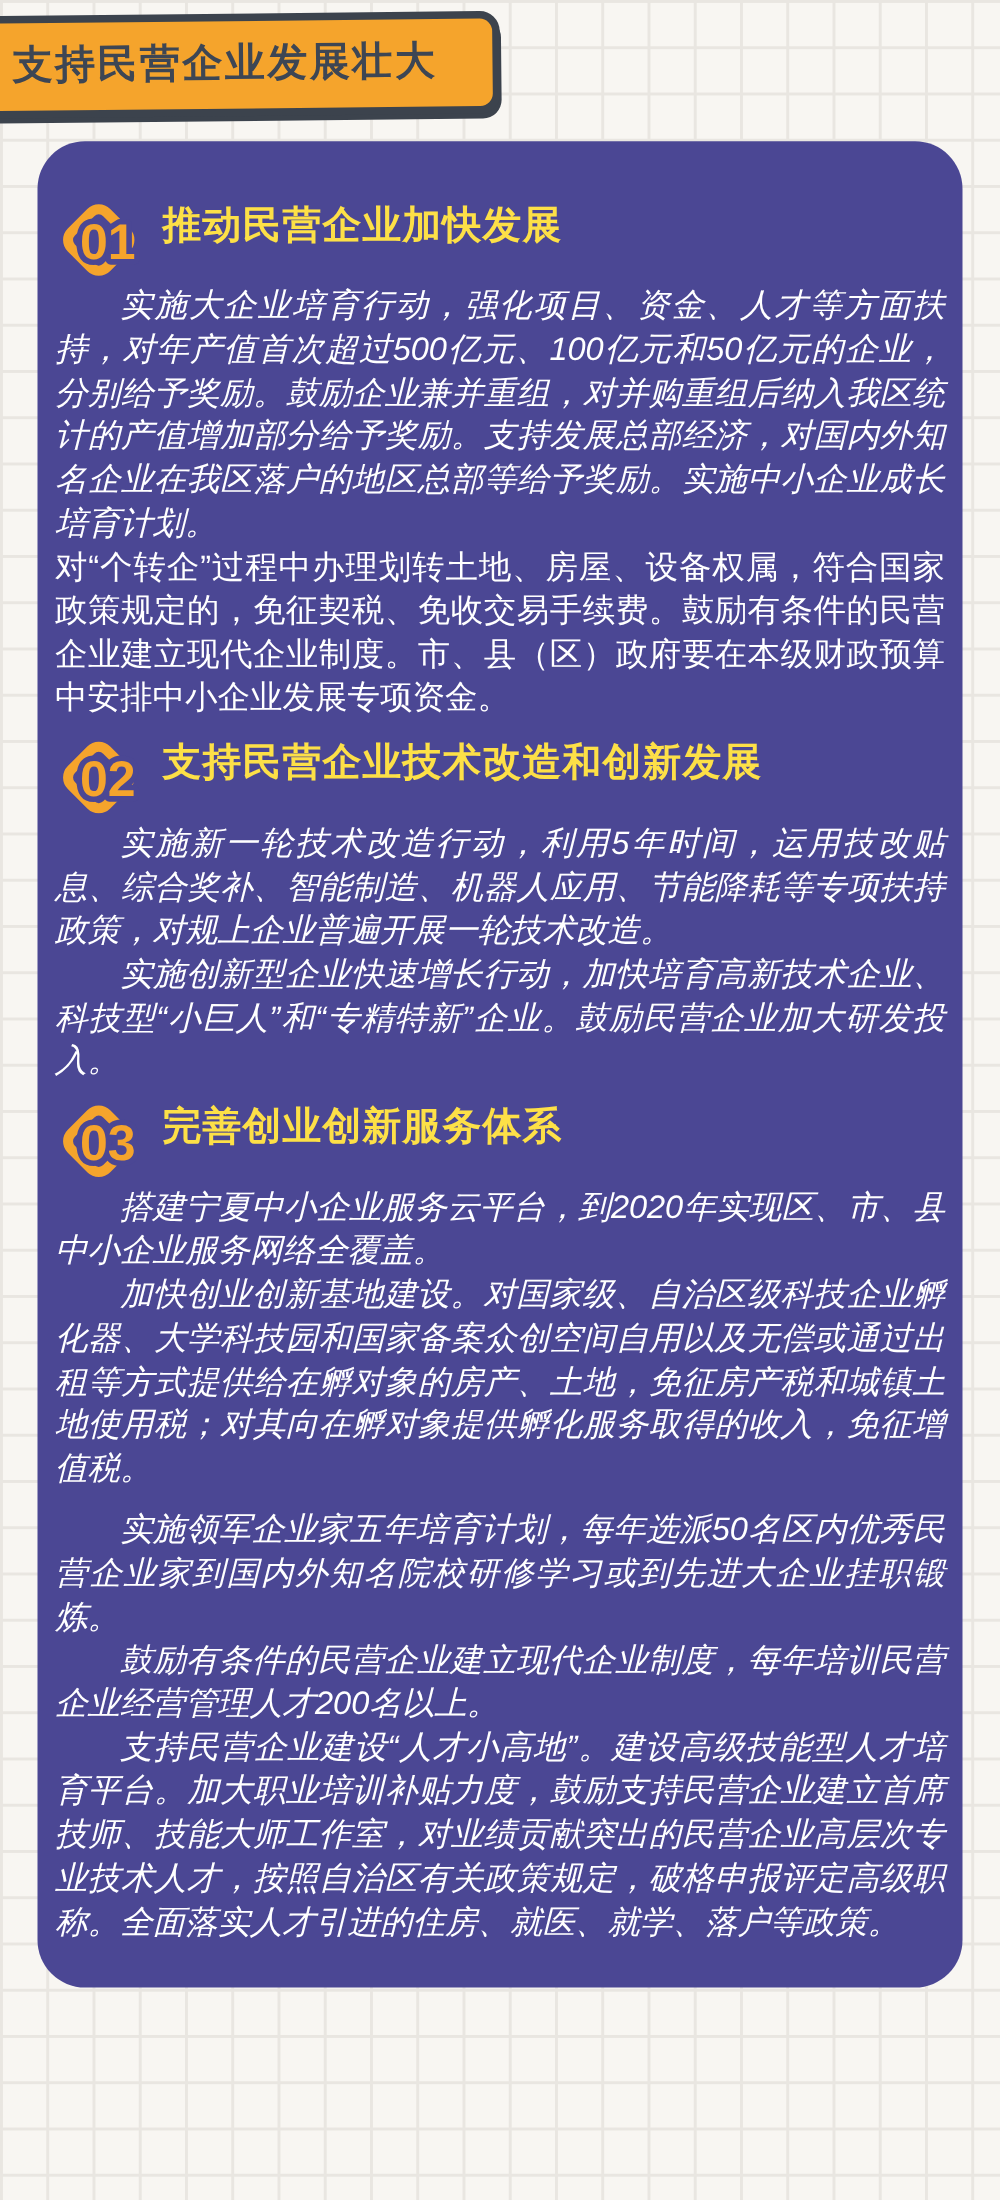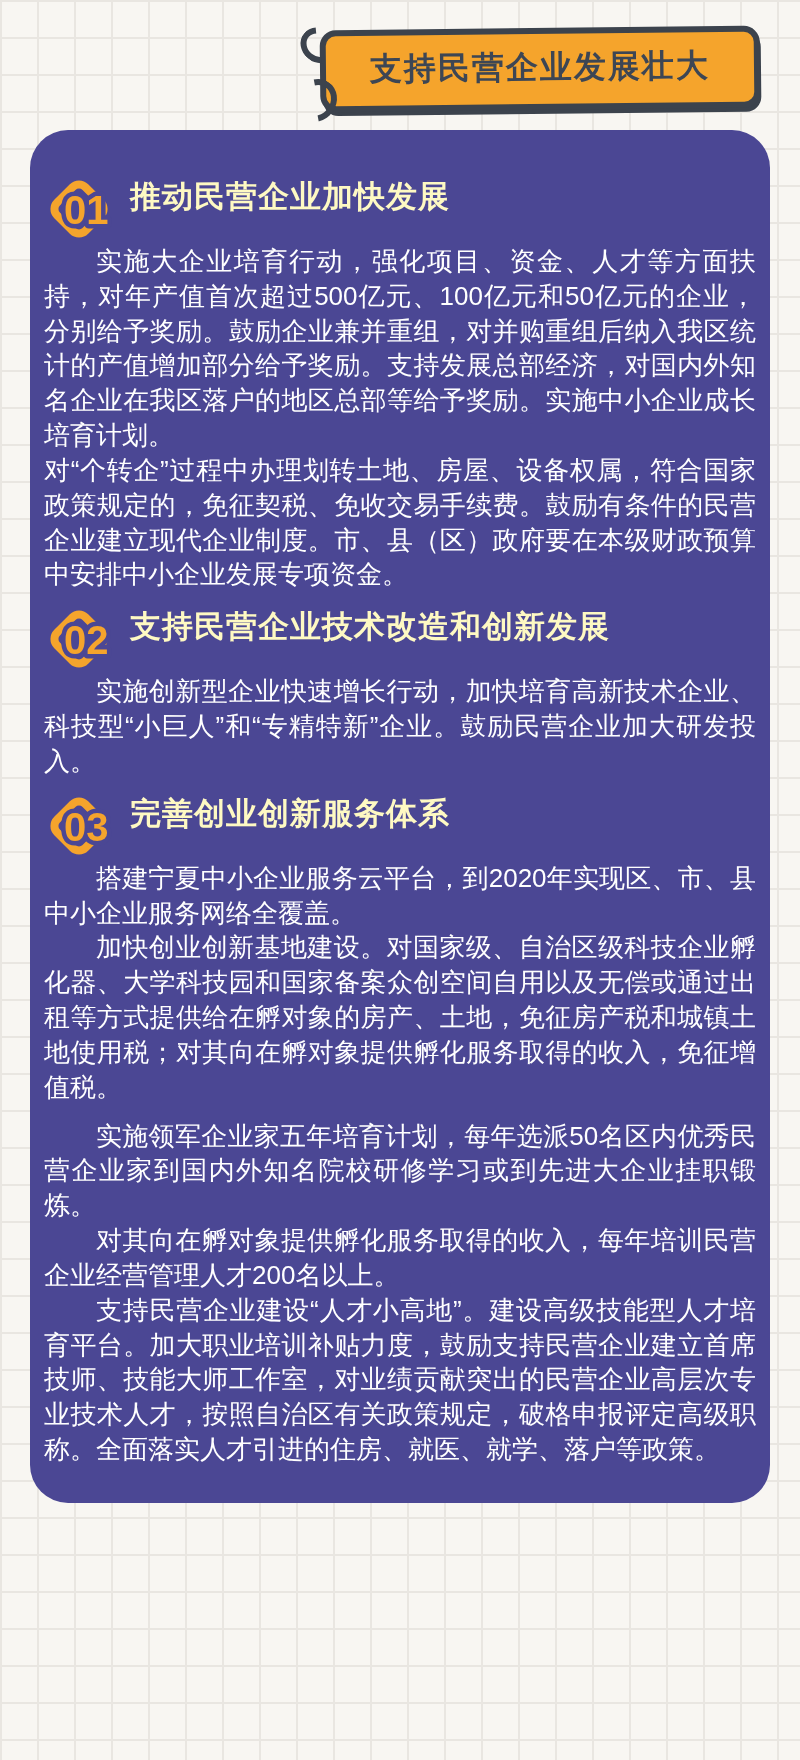--- a/index.html
+++ b/index.html
@@ -12,22 +12,22 @@
     background-color: #F8F6F2;
     background-image:
       linear-gradient(#E9E6E1 2px, transparent 2px),
       linear-gradient(90deg, #E9E6E1 2px, transparent 2px);
     background-size: 37px 37px;
   }
 
   
   .banner-row {
     display: flex;
-    justify-content: flex-end;
-    padding-top: 28px;
+    justify-content: flex-start;
+    padding-top: 11px;
     margin-bottom: 20px;
   }
   .banner {
     position: relative;
     transform: translateX(-40px) rotate(-0.6deg);
     background: #F5A42C;
     border: 6px solid #3C434D;
     border-radius: 16px;
     box-shadow: 2px 5px 0 -1px #3C434D;
     padding: 12px 44px 14px;
@@ -79,34 +79,34 @@
   }
   .badge { flex: 0 0 auto; width: 78px; height: 62px; }
   .badge text {
     font-family: "Liberation Sans", "DejaVu Sans", sans-serif;
     font-weight: 700;
   }
   .sec-title {
     margin: 0 0 0 4px;
     font-size: 31px;
     font-weight: 700;
-    color: #fef9c3;
+    color: #fde047;
     letter-spacing: 1px;
     white-space: nowrap;
   }
 
   .para {
     margin: 0;
     color: #FFFFFF;
     font-size: 26px;
     line-height: 1.34;
     text-align: justify;
     letter-spacing: 0;
   }
-  .indent { text-indent: 2em; }
+  .indent { text-indent: 2em; font-style: italic; }
 </style>
 </head>
 <body>
 
 <div class="page">
 
   <div class="banner-row">
     <div class="banner">
       <span class="curl curl-a"></span>
       <span class="curl curl-b"></span>
@@ -129,35 +129,36 @@
     </section>
 
     <section class="sec">
       <div class="sec-head">
         <svg class="badge" viewBox="0 0 78 62">
           <rect x="11" y="13" width="40" height="40" rx="9" transform="rotate(45 31 33)" fill="none" stroke="#F5A42C" stroke-width="8"></rect>
           <text x="16" y="48" font-size="40" fill="#F5A42C" stroke="#4B4794" stroke-width="9" paint-order="stroke" stroke-linejoin="round">02</text>
         </svg>
         <h2 class="sec-title">支持民营企业技术改造和创新发展</h2>
       </div>
+      <p class="para indent">实施新一轮技术改造行动，利用5年时间，运用技改贴息、综合奖补、智能制造、机器人应用、节能降耗等专项扶持政策，对规上企业普遍开展一轮技术改造。</p>
       <p class="para indent">实施创新型企业快速增长行动，加快培育高新技术企业、科技型“小巨人”和“专精特新”企业。鼓励民营企业加大研发投入。</p>
     </section>
 
     <section class="sec">
       <div class="sec-head">
         <svg class="badge" viewBox="0 0 78 62">
           <rect x="11" y="13" width="40" height="40" rx="9" transform="rotate(45 31 33)" fill="none" stroke="#F5A42C" stroke-width="8"></rect>
           <text x="16" y="48" font-size="40" fill="#F5A42C" stroke="#4B4794" stroke-width="9" paint-order="stroke" stroke-linejoin="round">03</text>
         </svg>
         <h2 class="sec-title">完善创业创新服务体系</h2>
       </div>
       <p class="para indent">搭建宁夏中小企业服务云平台，到2020年实现区、市、县中小企业服务网络全覆盖。</p>
       <p class="para indent">加快创业创新基地建设。对国家级、自治区级科技企业孵化器、大学科技园和国家备案众创空间自用以及无偿或通过出租等方式提供给在孵对象的房产、土地，免征房产税和城镇土地使用税；对其向在孵对象提供孵化服务取得的收入，免征增值税。</p>
     </section>
 
     <section class="sec">
       <p class="para indent">实施领军企业家五年培育计划，每年选派50名区内优秀民营企业家到国内外知名院校研修学习或到先进大企业挂职锻炼。</p>
-      <p class="para indent">对其向在孵对象提供孵化服务取得的收入，每年培训民营企业经营管理人才200名以上。</p>
+      <p class="para indent">鼓励有条件的民营企业建立现代企业制度，每年培训民营企业经营管理人才200名以上。</p>
       <p class="para indent">支持民营企业建设“人才小高地”。建设高级技能型人才培育平台。加大职业培训补贴力度，鼓励支持民营企业建立首席技师、技能大师工作室，对业绩贡献突出的民营企业高层次专业技术人才，按照自治区有关政策规定，破格申报评定高级职称。全面落实人才引进的住房、就医、就学、落户等政策。</p>
     </section>
 
   </div>
 </div>
 
 </body></html>

